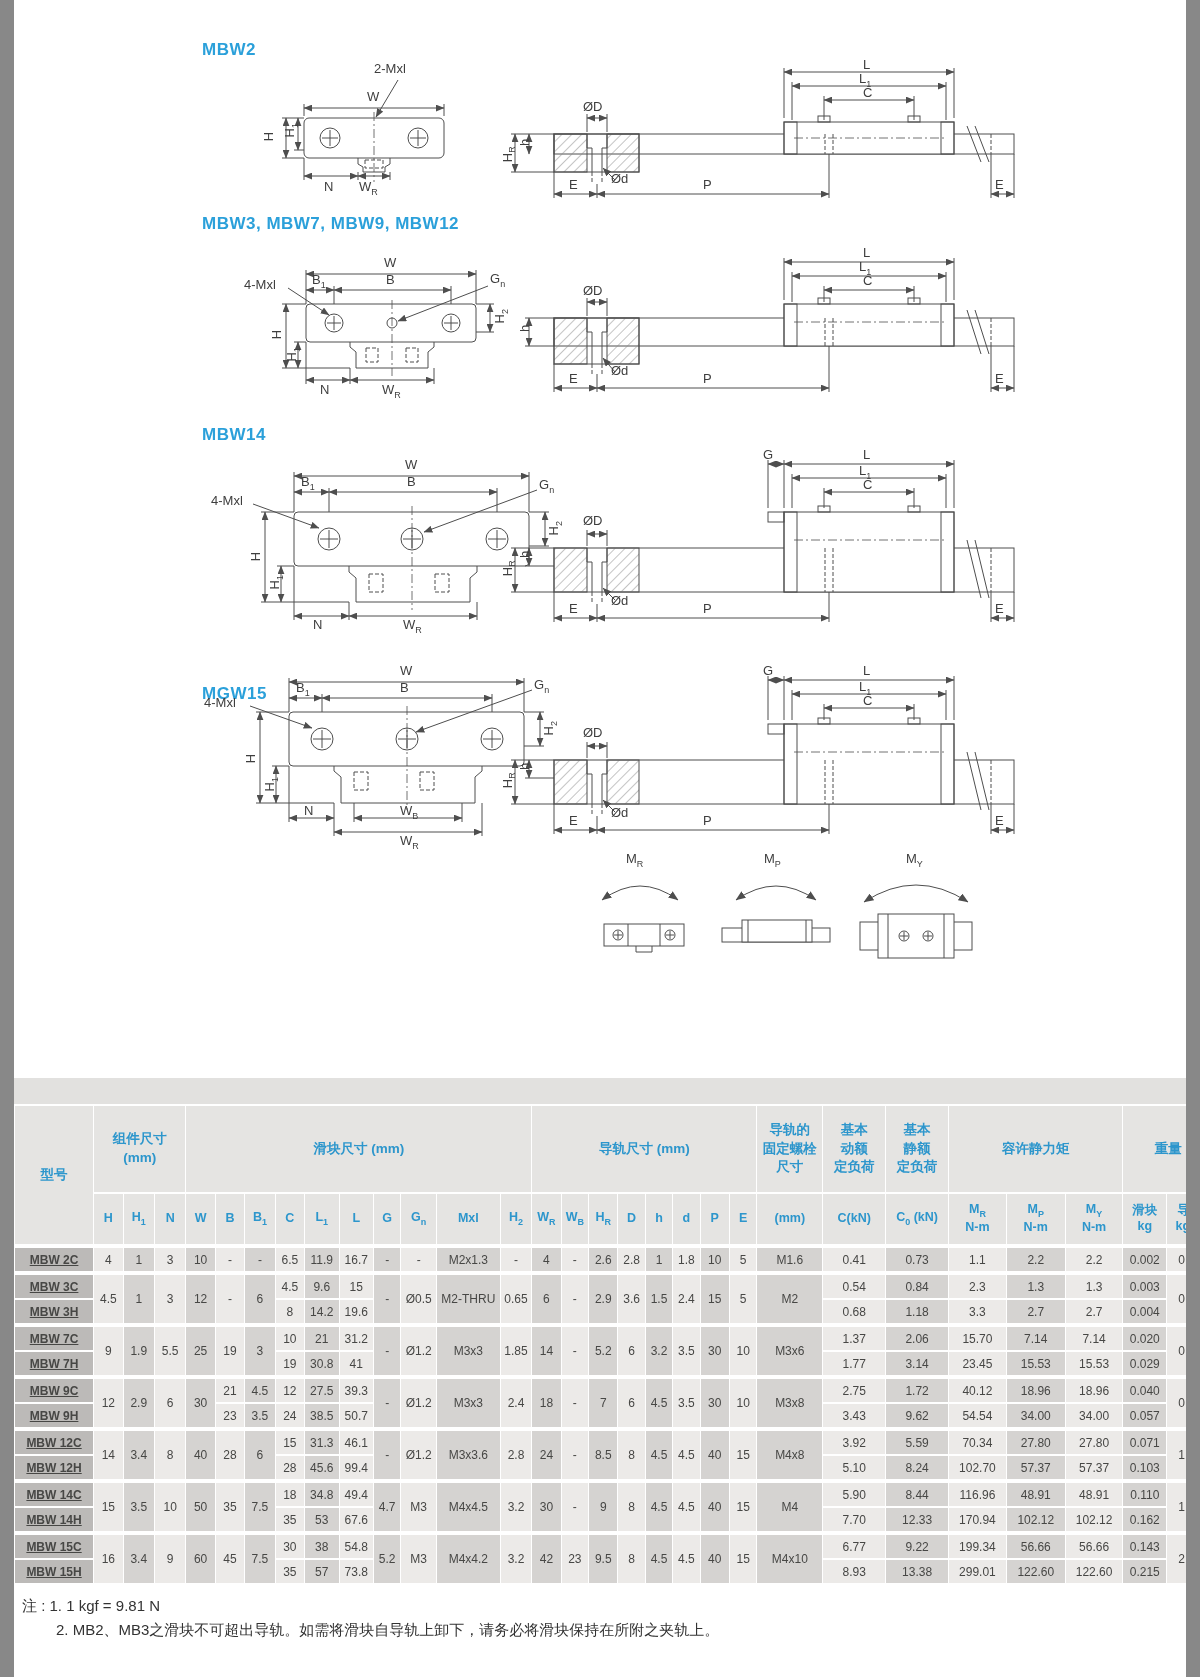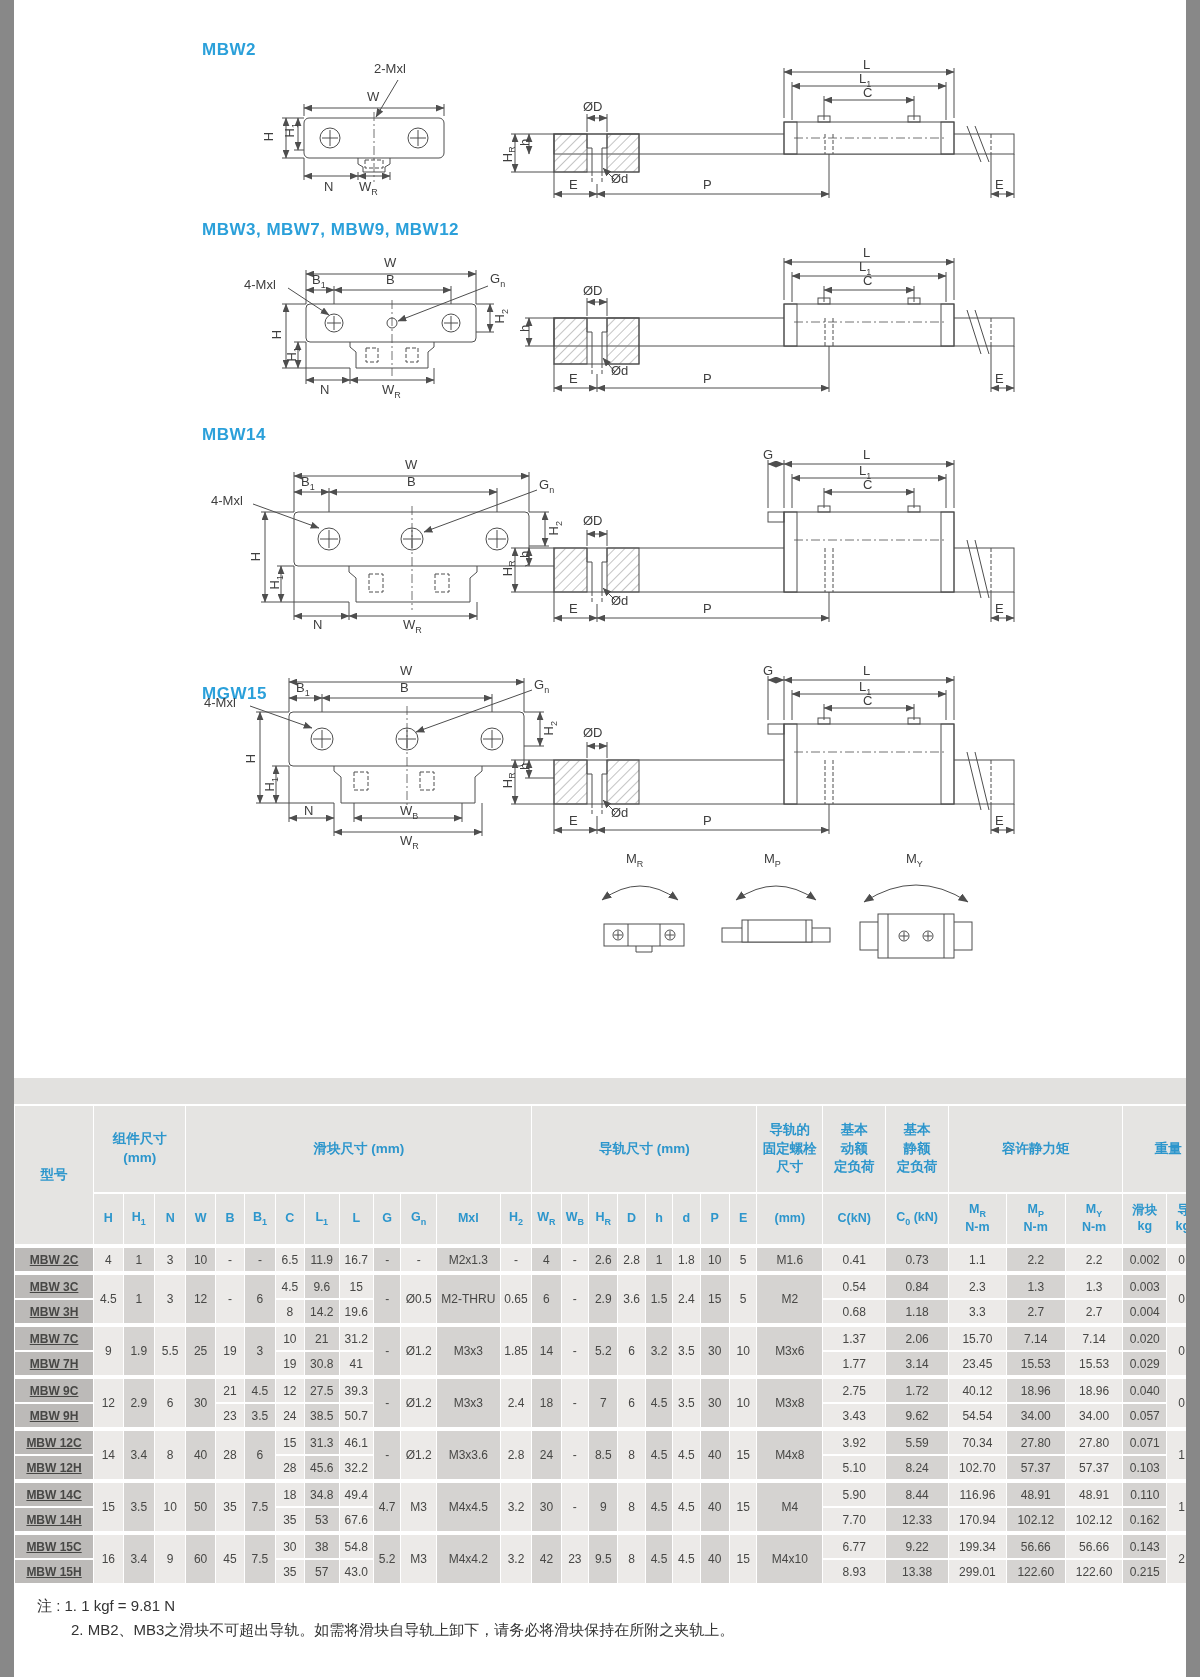--- a/index.html
+++ b/index.html
@@ -18,34 +18,34 @@
   table.spec{position:absolute;left:0;top:1104px;width:1200px;border-collapse:collapse;table-layout:fixed;}
   table.spec th,table.spec td{border:solid #fff;border-width:2px 1px;padding:0;text-align:center;vertical-align:middle;}
   .gh{background:#e5e4e2;color:#2d96cc;font-weight:bold;font-size:13.5px;line-height:1.4;height:86px;}
   .sh{background:#e5e4e2;color:#2d96cc;font-weight:bold;font-size:12.5px;line-height:1.25;height:50px;}
   .sh sub,.gh sub{font-size:9px;}
   td.model{background:#bcbab8;color:#3a3a38;font-weight:bold;font-size:12.5px;text-decoration:underline;}
   td.cl{background:#eceae8;}
   td.cd{background:#d5d3d1;}
   table.spec tbody td{font-size:12px;color:#474745;height:23px;}
   .gtop{border-top-width:4px !important;}
-  .notes{position:absolute;left:23px;top:1594px;font-size:15px;color:#333;line-height:1.6;}
+  .notes{position:absolute;left:8px;top:1594px;font-size:15px;color:#333;line-height:1.6;}
   .notes .n2{padding-left:34px;}
   .footer-band{position:absolute;left:0;top:1641px;width:1200px;height:36px;background:#e2e2e0;}
   .footer-band .site{position:absolute;left:868px;top:11px;font-size:25px;color:#6b6b68;}
   .footer-band .vbar{position:absolute;left:1066px;top:3px;width:2px;height:44px;background:#8a8a88;}
   .footer-band .pageno{position:absolute;left:1094px;top:11px;font-size:25px;color:#6b6b68;}
 </style>
 </head>
 <body>
 
 <div class="page">
 
   <h3 class="dwg-title" style="left:188px;top:40px;">MBW2</h3>
-  <h3 class="dwg-title" style="left:188px;top:220px;">MBW3, MBW7, MBW9, MBW12</h3>
+  <h3 class="dwg-title" style="left:188px;top:214px;">MBW3, MBW7, MBW9, MBW12</h3>
   <h3 class="dwg-title" style="left:188px;top:425px;">MBW14</h3>
   <h3 class="dwg-title" style="left:188px;top:684px;">MGW15</h3>
 
   <div class="dwg" style="left:232px;top:60px;width:260px;height:152px;">
     <svg width="260" height="152" viewBox="0 0 260 152">
       <defs>
           <marker id="a1" viewBox="0 0 10 8" refX="9.5" refY="4" markerWidth="9" markerHeight="7" orient="auto-start-reverse">
             <path d="M0,0L10,4L0,8z" fill="#4e4e4e"></path>
           </marker>
         </defs>
@@ -784,21 +784,21 @@
           <td class="cl gtop">70.34</td>
           <td class="cd gtop">27.80</td>
           <td class="cl gtop">27.80</td>
           <td class="cd gtop">0.071</td>
           <td class="cl gtop" rowspan="2">1.49</td>
         </tr>
         <tr>
           <td class="model">MBW 12H</td>
           <td class="cl">28</td>
           <td class="cd">45.6</td>
-          <td class="cl">32.2</td>
+          <td class="cl">99.4</td>
           <td class="cl">5.10</td>
           <td class="cd">8.24</td>
           <td class="cl">102.70</td>
           <td class="cd">57.37</td>
           <td class="cl">57.37</td>
           <td class="cd">0.103</td>
         </tr>
       </tbody>
       <tbody>
         <tr>
@@ -876,21 +876,21 @@
           <td class="cl gtop">199.34</td>
           <td class="cd gtop">56.66</td>
           <td class="cl gtop">56.66</td>
           <td class="cd gtop">0.143</td>
           <td class="cl gtop" rowspan="2">2.86</td>
         </tr>
         <tr>
           <td class="model">MBW 15H</td>
           <td class="cl">35</td>
           <td class="cd">57</td>
-          <td class="cl">43.0</td>
+          <td class="cl">73.8</td>
           <td class="cl">8.93</td>
           <td class="cd">13.38</td>
           <td class="cl">299.01</td>
           <td class="cd">122.60</td>
           <td class="cl">122.60</td>
           <td class="cd">0.215</td>
         </tr>
       </tbody>
     </table>
 

